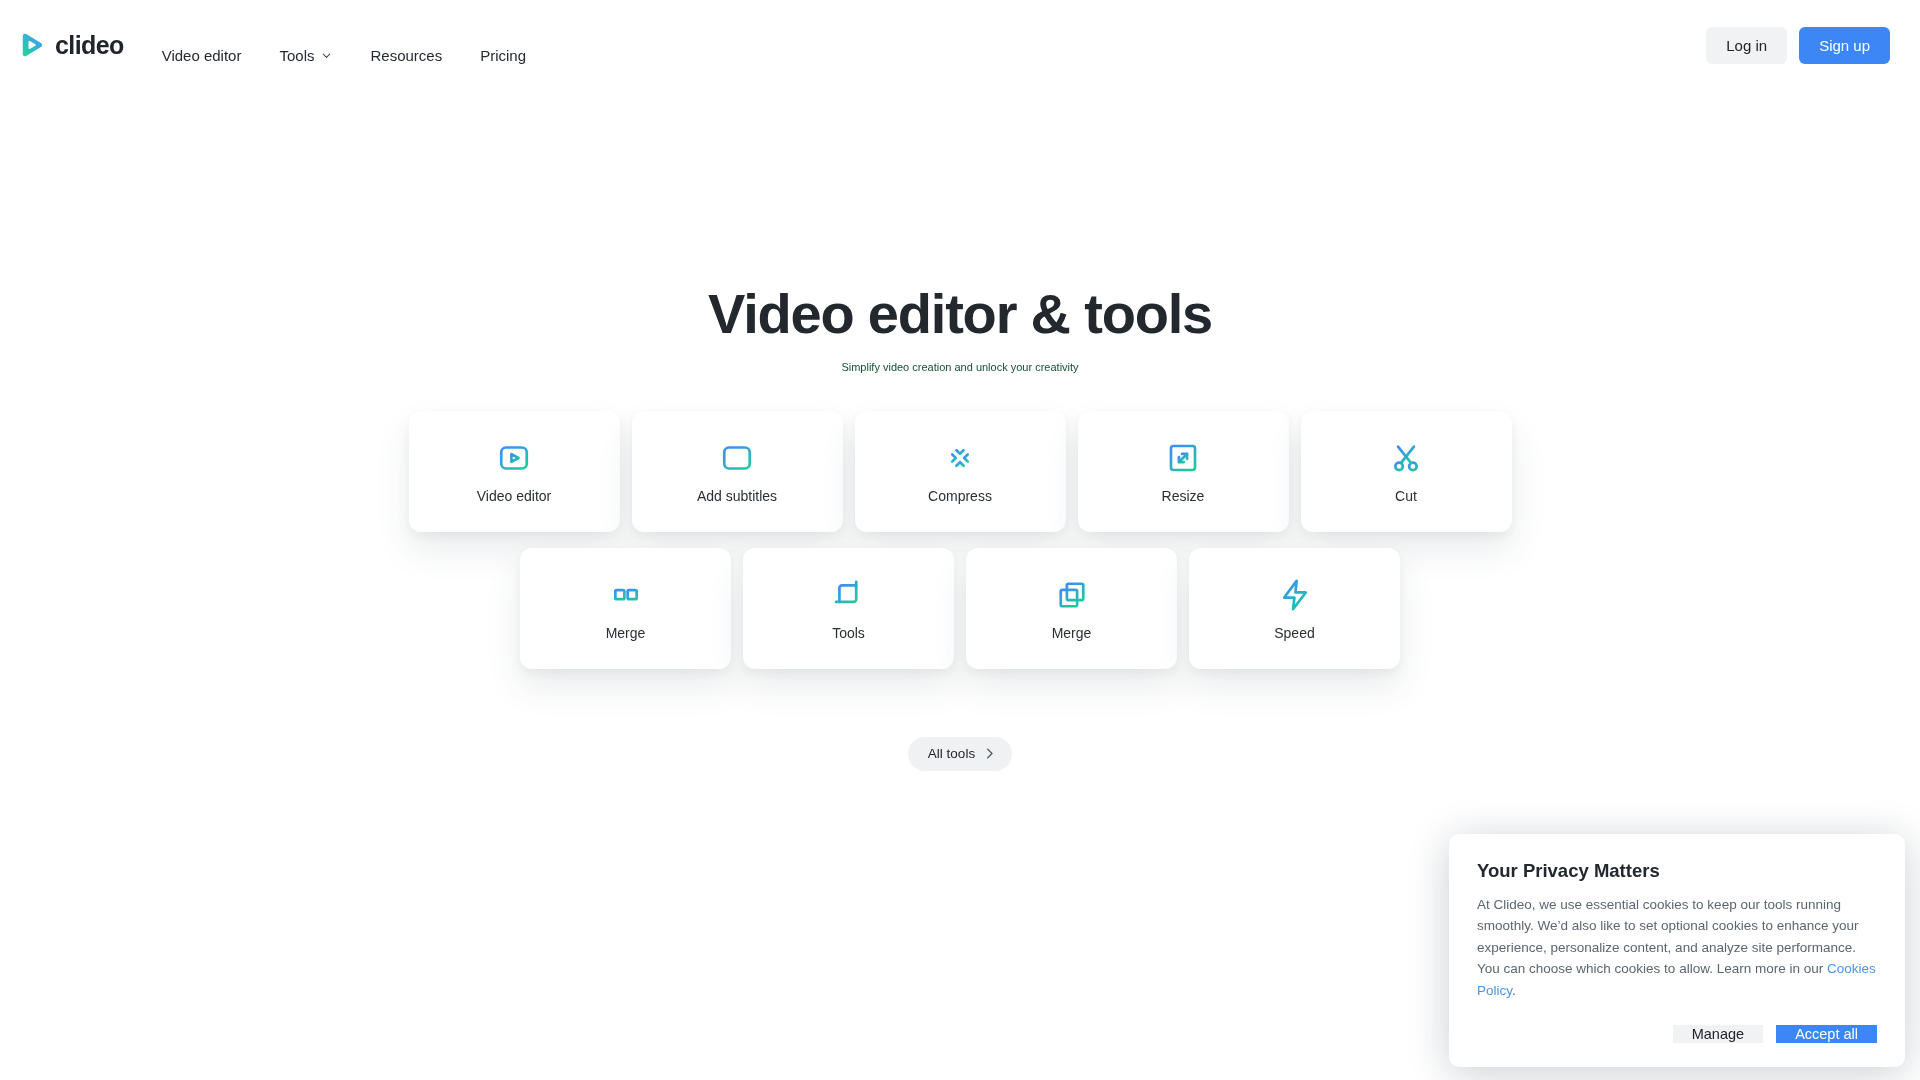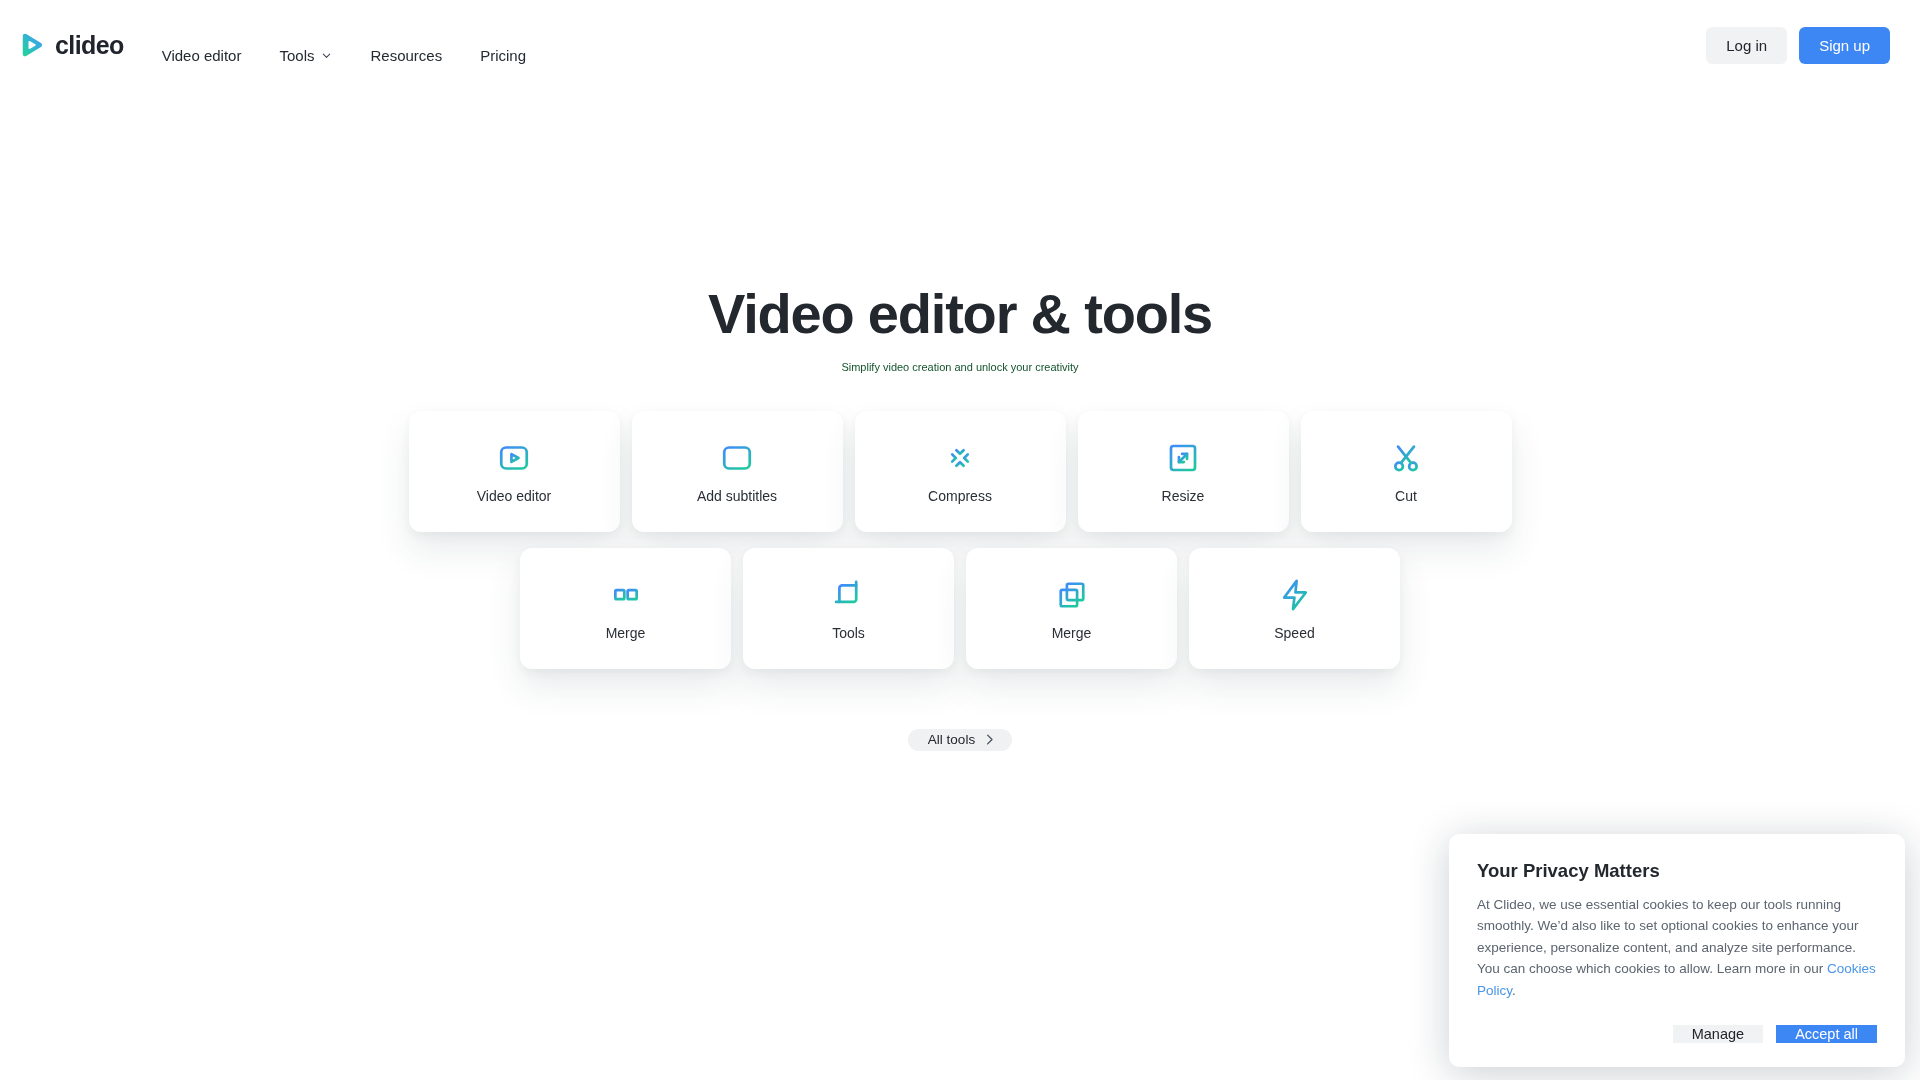--- a/index.html
+++ b/index.html
@@ -97,26 +97,27 @@
   .tool-label { font-size: 14px; color: #2A2F36; }
 
   .all-tools-wrap { display: flex; justify-content: center; margin-top: 60px; }
   .all-tools {
     display: inline-flex;
     align-items: center;
     gap: 7px;
     background: #F0F1F3;
     border: none;
     border-radius: 999px;
-    height: 22px;
+    height: 34px;
     padding: 0 15px 0 20px;
     font-family: "Liberation Sans", sans-serif;
     font-size: 13.5px;
     color: #23272E;
     cursor: pointer;
+    margin-top: 8px;
   }
 
   
   .cookie-dialog {
     position: absolute;
     right: 15px;
     bottom: 13px;
     width: 456px;
     background: #ffffff;
     border-radius: 10px;

